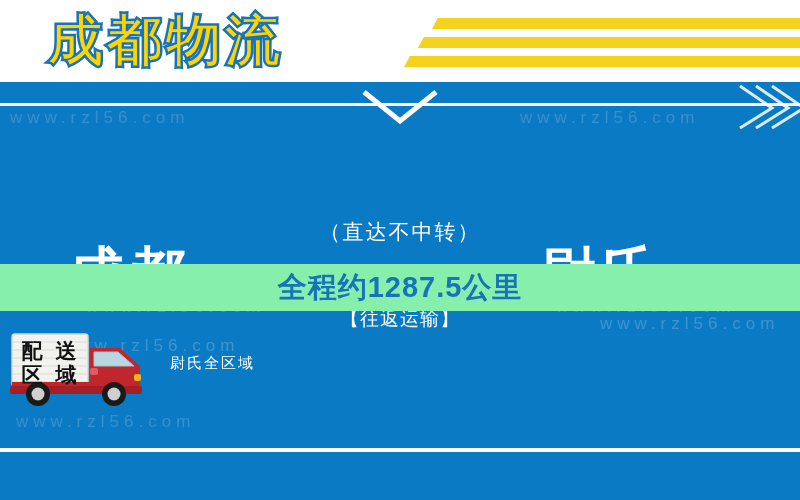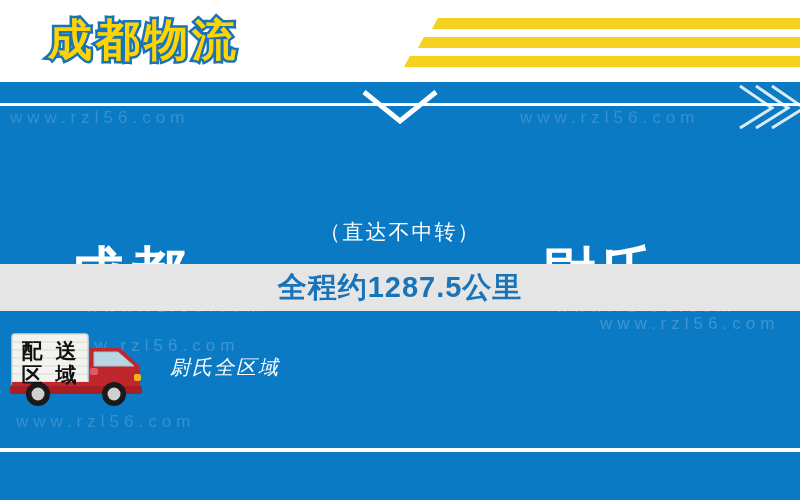--- a/index.html
+++ b/index.html
@@ -13,21 +13,21 @@
     background:#0b7ac4;
   }
 
   
   .header{
     position:absolute;left:0;top:0;width:800px;height:82px;
     background:#ffffff;overflow:hidden;
   }
   .brand-title{
     position:absolute;left:48px;top:4px;
-    font-size:44px;font-weight:bold;letter-spacing:4px;
+    font-size:55px;font-weight:normal;letter-spacing:4px;
     color:#FFD400;
     -webkit-text-stroke:5px #1873b8;
     paint-order:stroke fill;
     white-space:nowrap;
     line-height:72px;
   }
   .stripe{
     position:absolute;height:11px;background:#F5D21E;
     transform:skewX(-28deg);transform-origin:left bottom;
   }
@@ -85,36 +85,36 @@
     position:absolute;left:0;top:88px;width:240px;text-align:center;
     color:#ffffff;font-size:19px;letter-spacing:1px;white-space:nowrap;
   }
   .mid .arrows{
     position:absolute;left:0;top:38px;width:240px;height:46px;
   }
 
   
   .yellow-band{
     position:absolute;left:0;top:182px;width:800px;height:47px;
-    background:#e5e5e5;
+    background:#86efac;
   }
   .band-text{
     position:absolute;left:0;top:0;width:800px;height:47px;
     display:flex;align-items:center;justify-content:center;gap:34px;
     color:#1873b8;font-size:29px;font-weight:bold;letter-spacing:1px;
     white-space:nowrap;
   }
 
   
   .truck{
     position:absolute;left:8px;top:248px;width:148px;height:78px;
   }
   .delivery-text{
     position:absolute;left:170px;top:272px;
-    color:#ffffff;font-size:20px;letter-spacing:2px;white-space:nowrap;font-style:italic;
+    color:#ffffff;font-size:15px;letter-spacing:2px;white-space:nowrap;
   }
 
   
   .bottom-rule{
     position:absolute;left:0;top:366px;width:800px;height:4px;background:#ffffff;
   }
   .bottom-bar{
     position:absolute;left:0;top:370px;width:800px;height:48px;
     background:#0b7ac4;
   }
@@ -155,20 +155,21 @@
     <div class="city to">尉氏</div>
 
     <div class="mid">
       <div class="cap-top">（直达不中转）</div>
       <svg class="arrows" viewBox="0 0 240 46">
 
         <polygon points="18,30 188,30 188,8 232,24 188,40 188,30" fill="#ffffff"></polygon>
 
         <polygon points="222,32 52,32 52,44 8,30 52,16 52,26" fill="#ffffff"></polygon>
       </svg>
+      <div class="cap-bot">【往返运输】</div>
     </div>
 
     <div class="yellow-band">
       <div class="band-text">
         <span>全程约1287.5公里</span>
       </div>
     </div>
 
     <div class="wm dark" style="left:600px;top:232px;">www.rzl56.com</div>
     <div class="wm dark" style="left:60px;top:254px;">www.rzl56.com</div>

